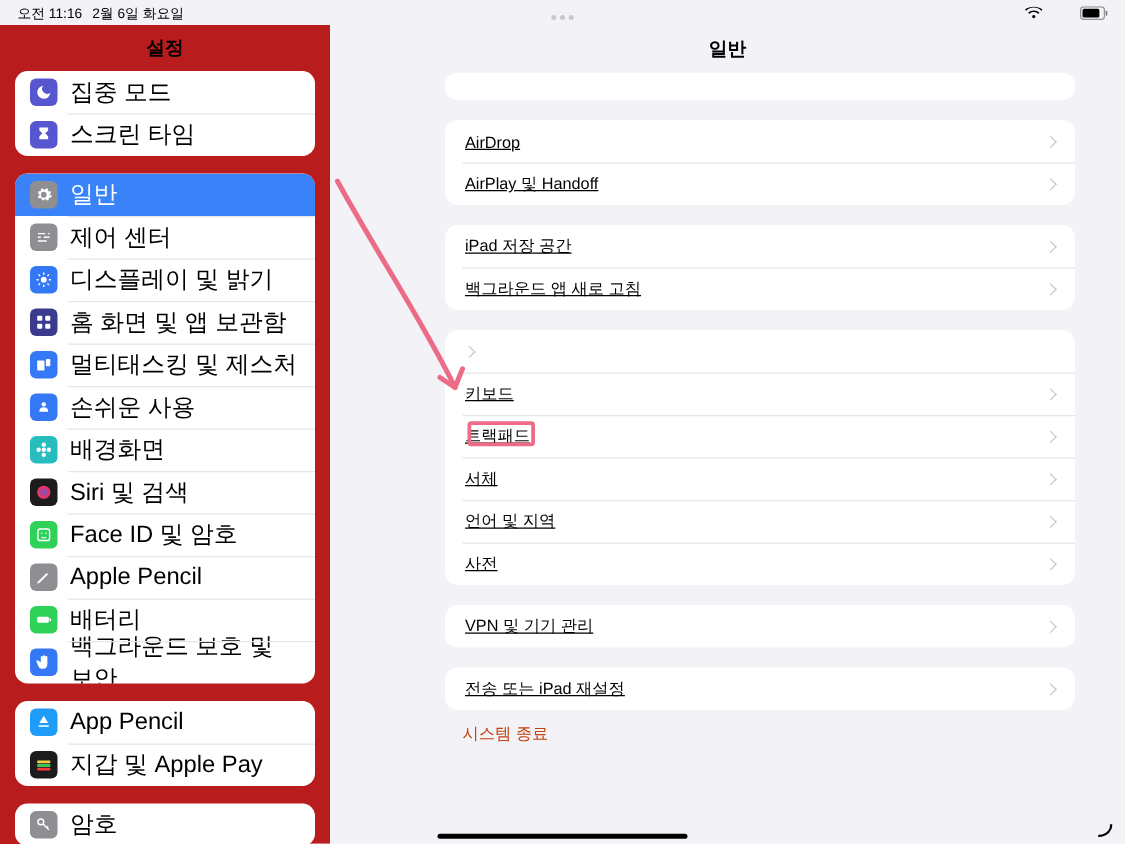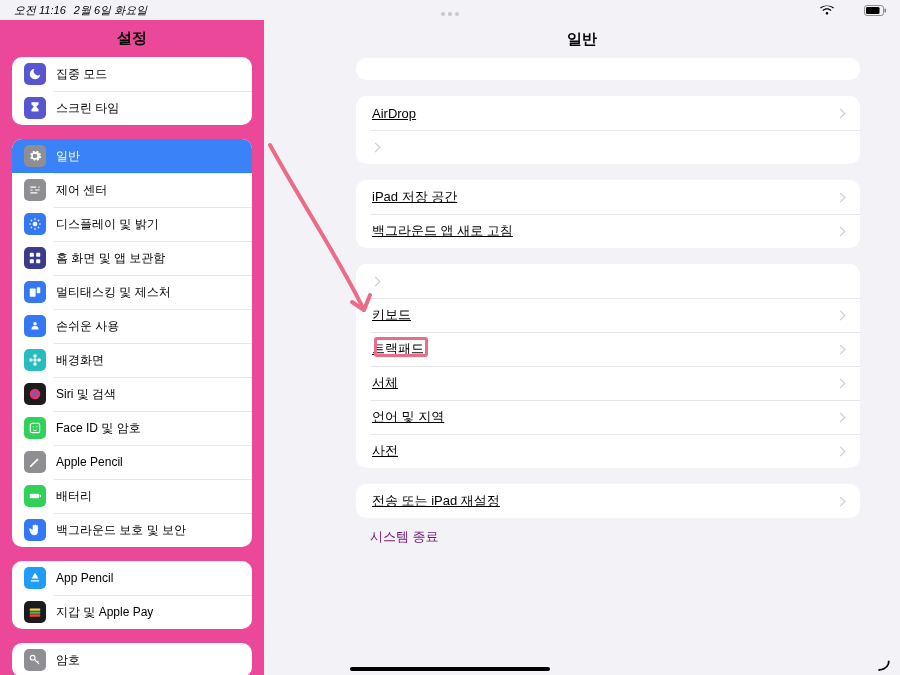--- a/index.html
+++ b/index.html
@@ -1,47 +1,47 @@
 <!DOCTYPE html>
 <html><head>
 <meta charset="utf-8">
 <style>
 * { margin:0; padding:0; box-sizing:border-box; font-family:-apple-system,BlinkMacSystemFont,"SF Pro Text","Helvetica Neue",Arial,sans-serif; -webkit-font-smoothing:antialiased; }
 body { width:900px; height:675px; background:#f2f2f7; overflow:hidden; position:relative; }
 
 
 .status { height:20px; display:flex; align-items:center; justify-content:space-between; padding:0 14px; font-size:11px; font-weight:500; color:#000; }
-.status .left { display:flex; gap:8px;font-style:italic; }
+.status .left { display:flex; gap:8px; }
 .status .right { display:flex; align-items:center; gap:4px; }
 
 
 .split { display:flex; height:655px; }
-.sidebar { width:264px; background:#ec4899; display:flex; flex-direction:column; }
+.sidebar { width:264px; background:#b91c1c; display:flex; flex-direction:column; }
 .detail  { flex:1; background:#f2f2f7; display:flex; flex-direction:column; }
 
 
 .pane-header { height:38px; display:flex; align-items:center; justify-content:center; font-size:15px; font-weight:600; color:#000; }
 .handle { display:flex; gap:3px; justify-content:center; align-items:center; height:20px; position:absolute; left:50%; top:4px; transform:translateX(-50%); }
 .handle span { width:4px; height:4px; border-radius:50%; background:#c7c7cc; }
 
 
 .scroll { overflow-y:auto; padding:0 12px 12px 12px; }
 .group { background:#fff; border-radius:10px; margin-top:14px; overflow:hidden; }
 .detail .group { margin-left:92px; margin-right:40px; margin-top:16px; }
 .row { display:flex; align-items:center; height:34px; padding:0 12px; position:relative; cursor:pointer; }
 .row + .row::before { content:""; position:absolute; top:0; left:42px; right:0; height:0.5px; background:#e5e5ea; }
 .detail .row + .row::before { left:14px; }
 .row .icon { width:22px; height:22px; border-radius:5px; margin-right:10px; display:flex; align-items:center; justify-content:center; flex-shrink:0; }
-.row .label { font-size:12px; color:#000; flex:1; }
+.row .label { font-size:19px; color:#000; flex:1; }
 .row.selected { background:#3a82f7; }
 .row.selected .label { color:#fff; }
 .row .chev { width:7px; height:7px; border-top:1.8px solid #c7c7cc; border-right:1.8px solid #c7c7cc; transform:rotate(45deg); margin-right:2px; }
 .detail .row { height:34px; padding-left:16px; padding-right:14px; }
 .detail .row .label { font-size:13px;text-decoration:underline; }
-.foot-link { text-align:left; font-size:13px; color:#701a75; padding:10px 0 6px 106px; }
+.foot-link { text-align:left; font-size:13px; color:#c2410c; padding:10px 0 6px 106px; }
 
 
 .sidebar .scroll .group:first-child { margin-top:0; }
 
 
 .icon svg { width:14px; height:14px; }
 .icon.col svg { fill:#fff; }
 
 
 .home-ind { position:absolute; bottom:4px; left:50%; transform:translateX(-50%); width:200px; height:4px; border-radius:3px; background:#000; }
@@ -258,20 +258,21 @@
     <div class="scroll" id="detail-scroll" style="padding:0;">
         <div class="group" style="margin-top: 0px;">
           <div class="row" style="height: 22px;"></div>
         </div>
         <div class="group">
           <div class="row">
             <div class="label">AirDrop</div>
             <div class="chev"></div>
           </div>
           <div class="row">
+            <div class="label">AirPlay 및 Handoff</div>
             <div class="chev"></div>
           </div>
         </div>
         <div class="group">
           <div class="row">
             <div class="label">iPad 저장 공간</div>
             <div class="chev"></div>
           </div>
           <div class="row">
             <div class="label">백그라운드 앱 새로 고침</div>
@@ -293,20 +294,26 @@
           <div class="row">
             <div class="label">서체</div>
             <div class="chev"></div>
           </div>
           <div class="row">
             <div class="label">언어 및 지역</div>
             <div class="chev"></div>
           </div>
           <div class="row">
             <div class="label">사전</div>
+            <div class="chev"></div>
+          </div>
+        </div>
+        <div class="group">
+          <div class="row">
+            <div class="label">VPN 및 기기 관리</div>
             <div class="chev"></div>
           </div>
         </div>
         <div class="group">
           <div class="row">
             <div class="label">전송 또는 iPad 재설정</div>
             <div class="chev"></div>
           </div>
         </div>
         <div class="foot-link">시스템 종료</div>

